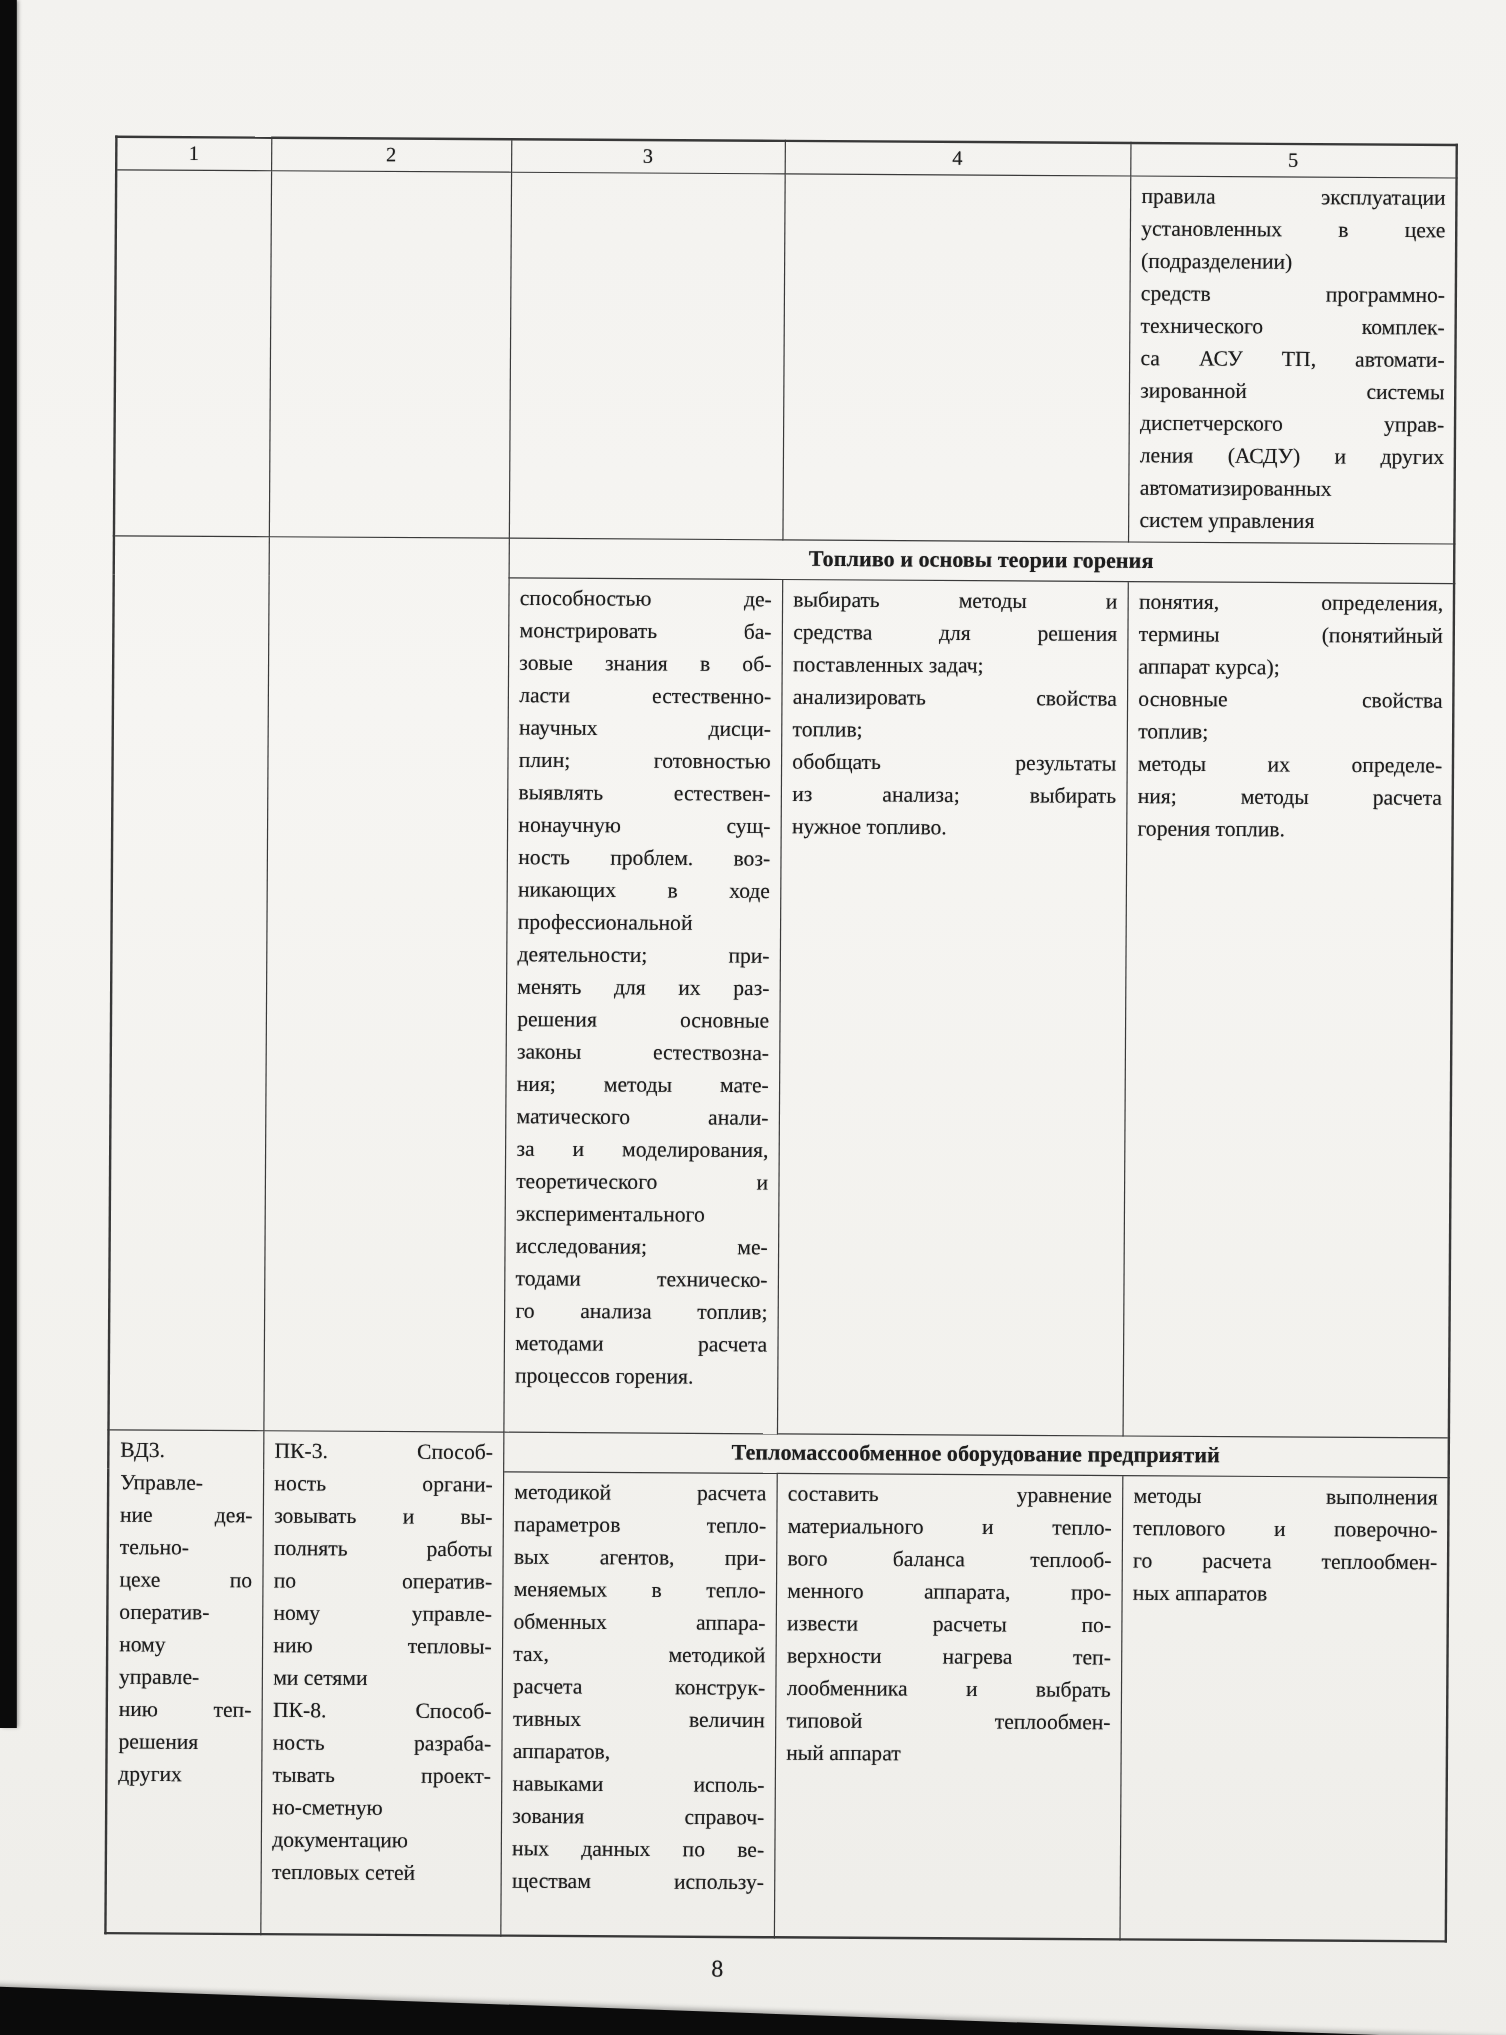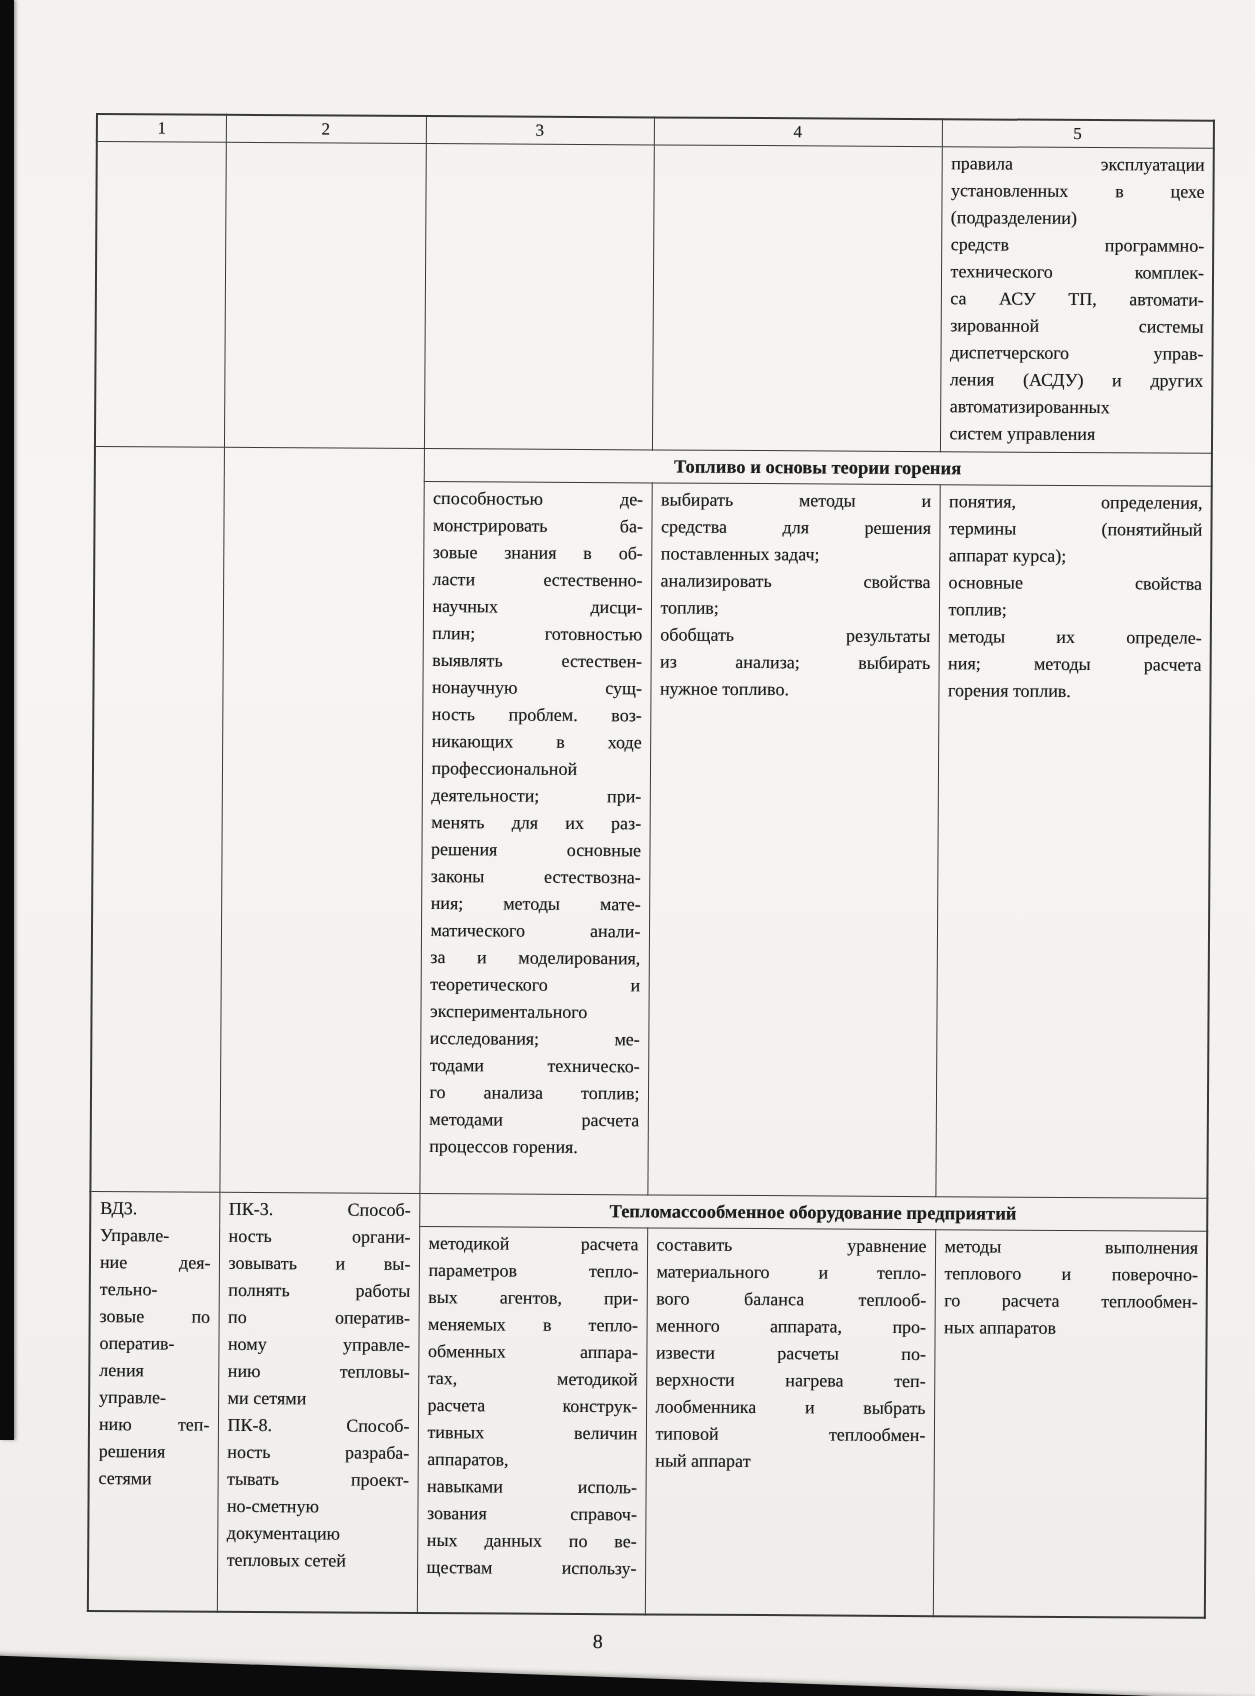--- a/index.html
+++ b/index.html
@@ -167,27 +167,27 @@
             <div class="tline">ния; методы расчета</div>
             <div class="tline pend">горения топлив.</div>
           </td>
       </tr>
       <tr class="sec-row">
         <td class="txt" rowspan="2">
             <div class="tline">ВД3.</div>
             <div class="tline">Управле-</div>
             <div class="tline">ние дея-</div>
             <div class="tline">тельно-</div>
-            <div class="tline">зовые по</div>
+            <div class="tline">цехе по</div>
             <div class="tline">оператив-</div>
-            <div class="tline">ления</div>
+            <div class="tline">ному</div>
             <div class="tline">управле-</div>
             <div class="tline">нию теп-</div>
             <div class="tline">решения</div>
-            <div class="tline pend">сетями</div>
+            <div class="tline pend">других</div>
           </td>
         <td class="txt" rowspan="2">
             <div class="tline">ПК-3. Способ-</div>
             <div class="tline">ность органи-</div>
             <div class="tline">зовывать и вы-</div>
             <div class="tline">полнять работы</div>
             <div class="tline">по оператив-</div>
             <div class="tline">ному управле-</div>
             <div class="tline">нию тепловы-</div>
             <div class="tline pend">ми сетями</div>

